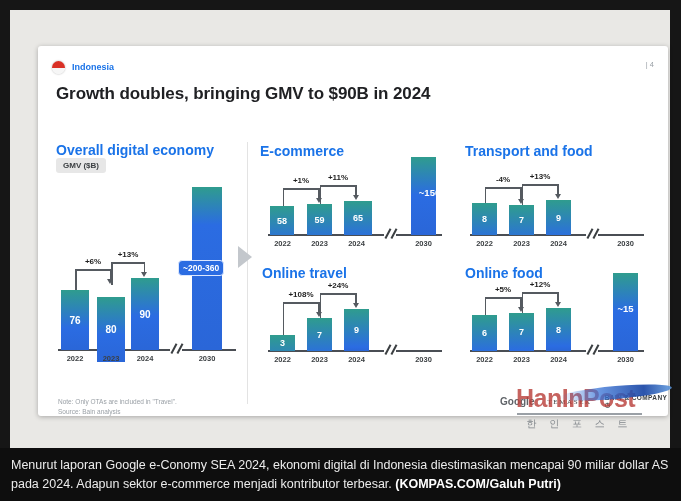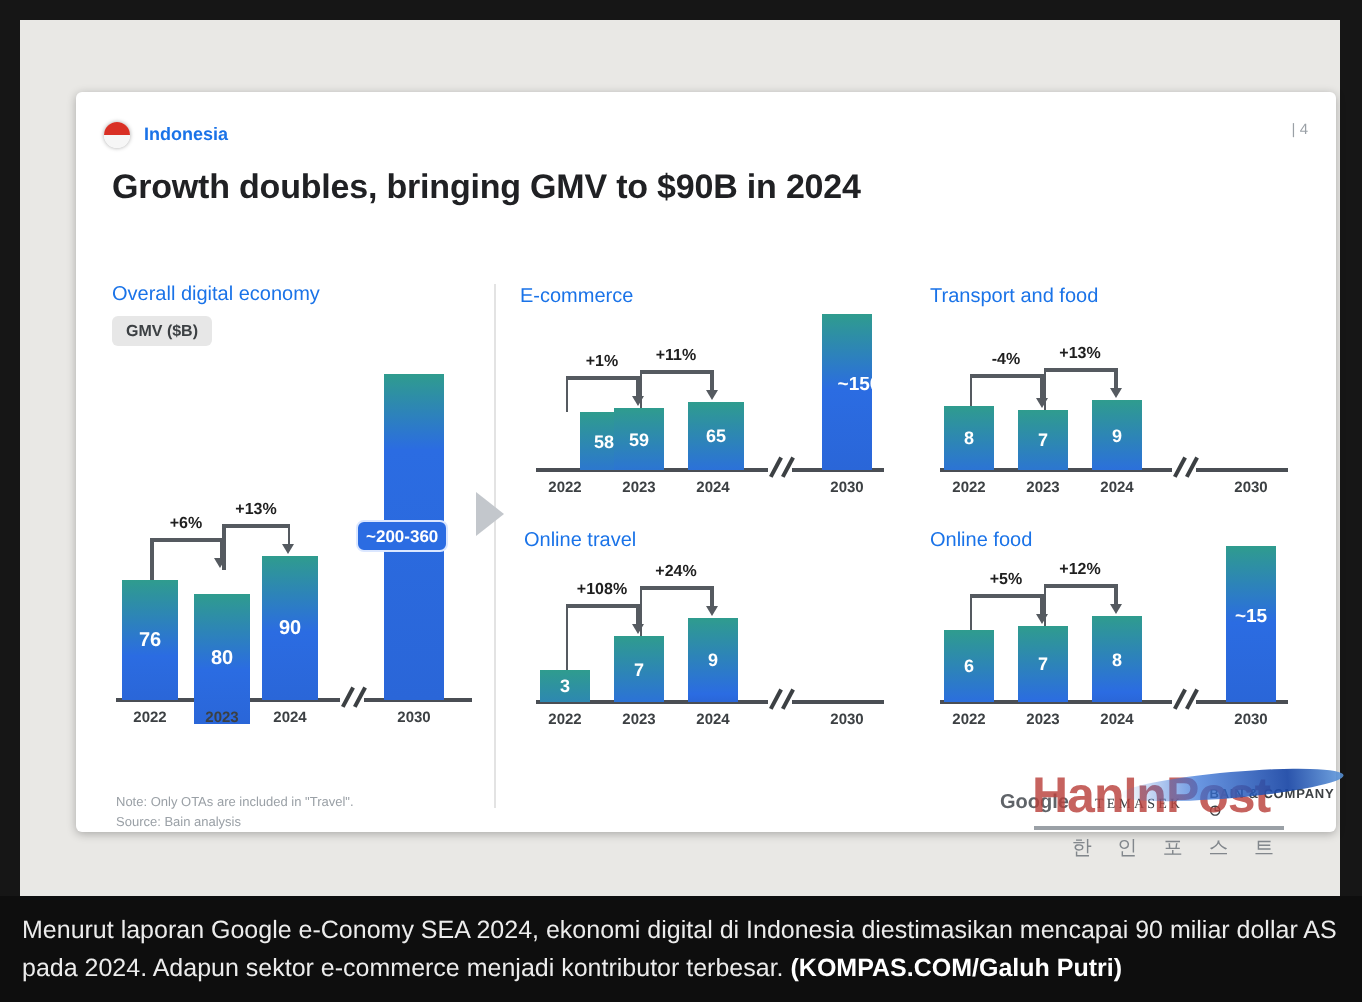--- a/index.html
+++ b/index.html
@@ -5,21 +5,21 @@
   html,body{margin:0;padding:0;background:#141414;}
   *{box-sizing:border-box;font-family:"Liberation Sans",sans-serif;}
   #stage{position:relative;width:681px;height:501px;background:#161616;overflow:hidden;}
   #photo{position:absolute;left:10px;top:10px;width:660px;height:438px;background:#e9e8e5;}
   #slide{position:absolute;left:28px;top:36px;width:630px;height:370px;background:#ffffff;border-radius:3px;box-shadow:0 1px 5px rgba(0,0,0,.28);}
   .abs{position:absolute;}
   #flag{left:14px;top:15px;width:13px;height:13px;border-radius:50%;background:linear-gradient(180deg,#d93025 0 50%,#f6f6f6 50% 100%);box-shadow:0 0 2px rgba(0,0,0,.35);}
   #country{left:34px;top:16px;font-size:9px;font-weight:700;color:#1a73e8;}
   #pagenum{right:14px;top:14px;font-size:7.5px;color:#9aa0a6;}
   #title{left:18px;top:38px;font-size:17px;font-weight:600;color:#202124;letter-spacing:-.1px;}
-  .chart-header{font-size:10px;font-weight:400;color:#1a73e8;}
+  .chart-header{font-size:14px;font-weight:700;color:#1a73e8;}
   #hdr0{left:18px;top:96px;}
   #hdr1{left:222px;top:97px;}
   #hdr2{left:427px;top:97px;}
   #hdr3{left:224px;top:219px;}
   #hdr4{left:427px;top:219px;}
   #chip{left:18px;top:112px;background:#e7e7e7;border-radius:3px;padding:3px 7px;font-size:8px;font-weight:700;color:#3c4043;}
   #vdivider{left:209px;top:96px;width:1px;height:262px;background:#e3e3e3;}
   #panel-arrow{left:200px;top:200px;width:0;height:0;border-top:11px solid transparent;border-bottom:11px solid transparent;border-left:14px solid #c3c7cc;}
   .chart-plot{position:absolute;}
   .bar{position:absolute;background:linear-gradient(180deg,#2f9c8e 0px,#2b6ce2 38px,#2a66d8 100%);display:flex;align-items:center;justify-content:center;}
@@ -36,21 +36,21 @@
   .g-arrowhead{position:absolute;width:0;height:0;border-left:3.5px solid transparent;border-right:3.5px solid transparent;border-top:5px solid #555a60;}
   #note{left:20px;top:351px;font-size:6.5px;line-height:1.55;color:#9aa0a6;}
   #logos{left:462px;top:348px;display:flex;align-items:center;gap:13px;}
   #logo-google{font-size:10px;font-weight:600;color:#5f6368;}
   #logo-temasek{font-size:7px;font-family:"Liberation Serif",serif;letter-spacing:1.6px;color:#3c4043;}
   #logo-bain{font-size:6.5px;font-family:"Liberation Serif",serif;font-weight:700;letter-spacing:.4px;color:#3c4043;}
   #watermark{left:512px;top:384px;width:150px;pointer-events:none;}
   #wm-text{position:absolute;left:4px;top:0;font-size:25px;font-weight:700;color:rgba(185,65,60,.82);letter-spacing:-.5px;}
   #wm-swoosh{position:absolute;left:48px;top:2px;width:112px;height:13px;border-radius:50%;transform:rotate(-5deg);background:linear-gradient(90deg,rgba(60,110,200,0) 0%,rgba(55,115,215,.75) 35%,rgba(25,70,165,.92) 75%,rgba(90,150,220,.85) 100%);}
   #wm-line{position:absolute;left:5px;top:29px;width:125px;height:1.5px;background:#9aa0a6;}
-  #wm-sub{position:absolute;left:5px;top:33px;width:125px;text-align:right;font-size:10px;letter-spacing:5px;color:#82878c;}
+  #wm-sub{position:absolute;left:5px;top:33px;width:125px;text-align:center;font-size:10px;letter-spacing:5px;color:#82878c;}
   #caption{position:absolute;left:0;top:448px;width:681px;height:53px;background:#0e0e0e;color:#ececec;font-size:12.5px;line-height:1.55;padding:8px 11px;}
   #caption b{color:#ffffff;}
 </style>
 </head>
 <body>
 
 <div id="stage">
   <div id="photo">
     <div id="slide">
       <div class="abs" id="flag"></div>
@@ -94,21 +94,21 @@
           <div class="g-arrowhead" style="left: 49px; top: 93px;"></div>
           <div class="g-label" style="left: 35px; top: 71px;">+6%</div>
           <div class="g-line" style="left: 53px; top: 76px; width: 34px; height: 1.5px;"></div>
           <div class="g-line" style="left: 53px; top: 76px; width: 1.5px; height: 23px;"></div>
           <div class="g-line" style="left: 85.5px; top: 76px; width: 1.5px; height: 11px;"></div>
           <div class="g-arrowhead" style="left: 83px; top: 86px;"></div>
           <div class="g-label" style="left: 70px; top: 64px;">+13%</div>
         </div>
       <div class="chart-plot" id="plot1" style="left: 230px; top: 111px; width: 174px; height: 92px;">
           <div class="xaxis" style="top: 77px;"></div>
-          <div class="bar" style="left: 2px; top: 49px; width: 24px; height: 29px; margin-left: 20px;">
+          <div class="bar" style="left: 2px; top: 49px; width: 24px; height: 29px;">
             <span class="val">58</span>
           </div>
           <div class="tick-label" style="left: 14.5px; top: 82px;">2022</div>
           <div class="bar" style="left: 39px; top: 47px; width: 25px; height: 31px;">
             <span class="val">59</span>
           </div>
           <div class="tick-label" style="left: 51.5px; top: 82px;">2023</div>
           <div class="bar" style="left: 76px; top: 44px; width: 28px; height: 34px;">
             <span class="val">65</span>
           </div>

